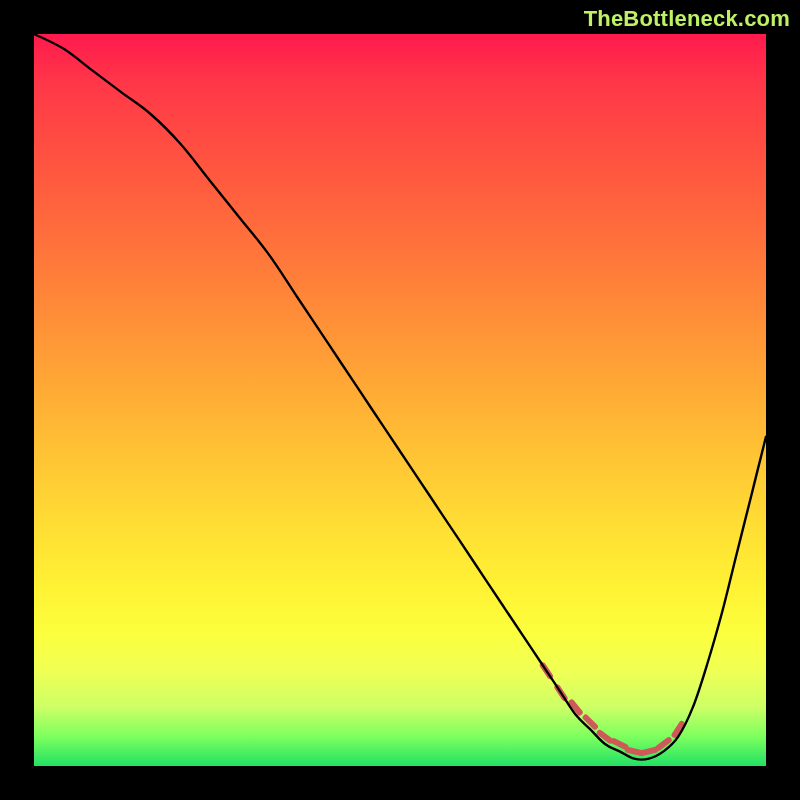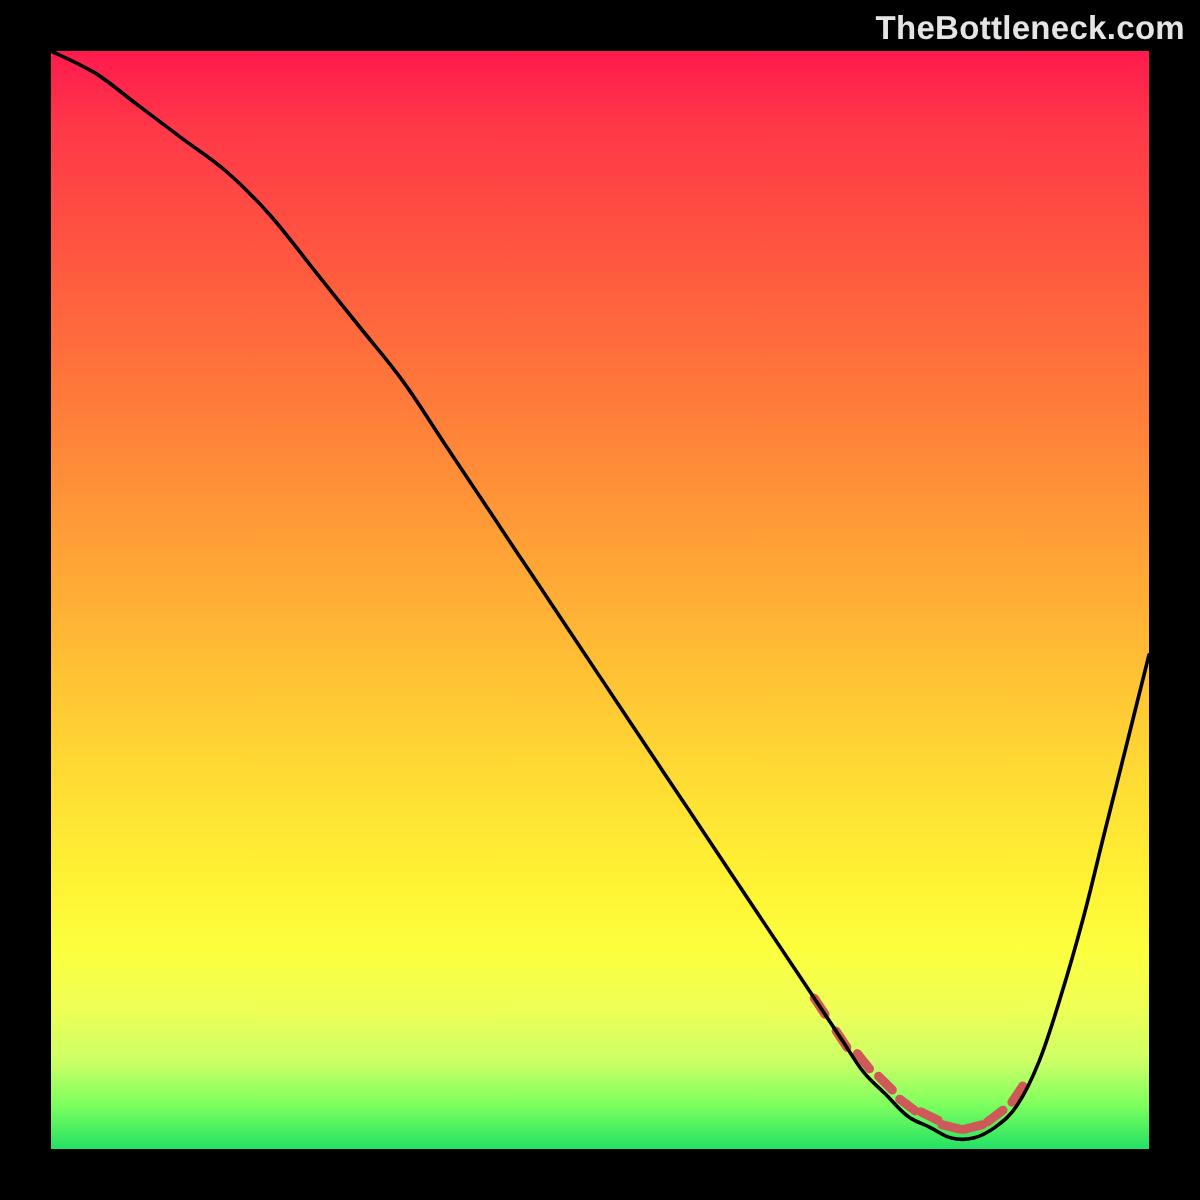--- a/index.html
+++ b/index.html
@@ -39,21 +39,21 @@
       #f0ff55 87%,
       #ccff66 92%,
       #7dff5e 96%,
       #22e164 100%
     );
   }
   .watermark {
     position: absolute;
     top: 6px;
     right: 10px;
-    color: #e5e5e5;
+    color: #bef264;
     font-size: 22px;
     font-weight: 600;
     letter-spacing: 0.2px;
     font-family: Arial, Helvetica, sans-serif;
     user-select: none;
   }
   svg.curve {
     position: absolute;
     left: 0;
     top: 0;

